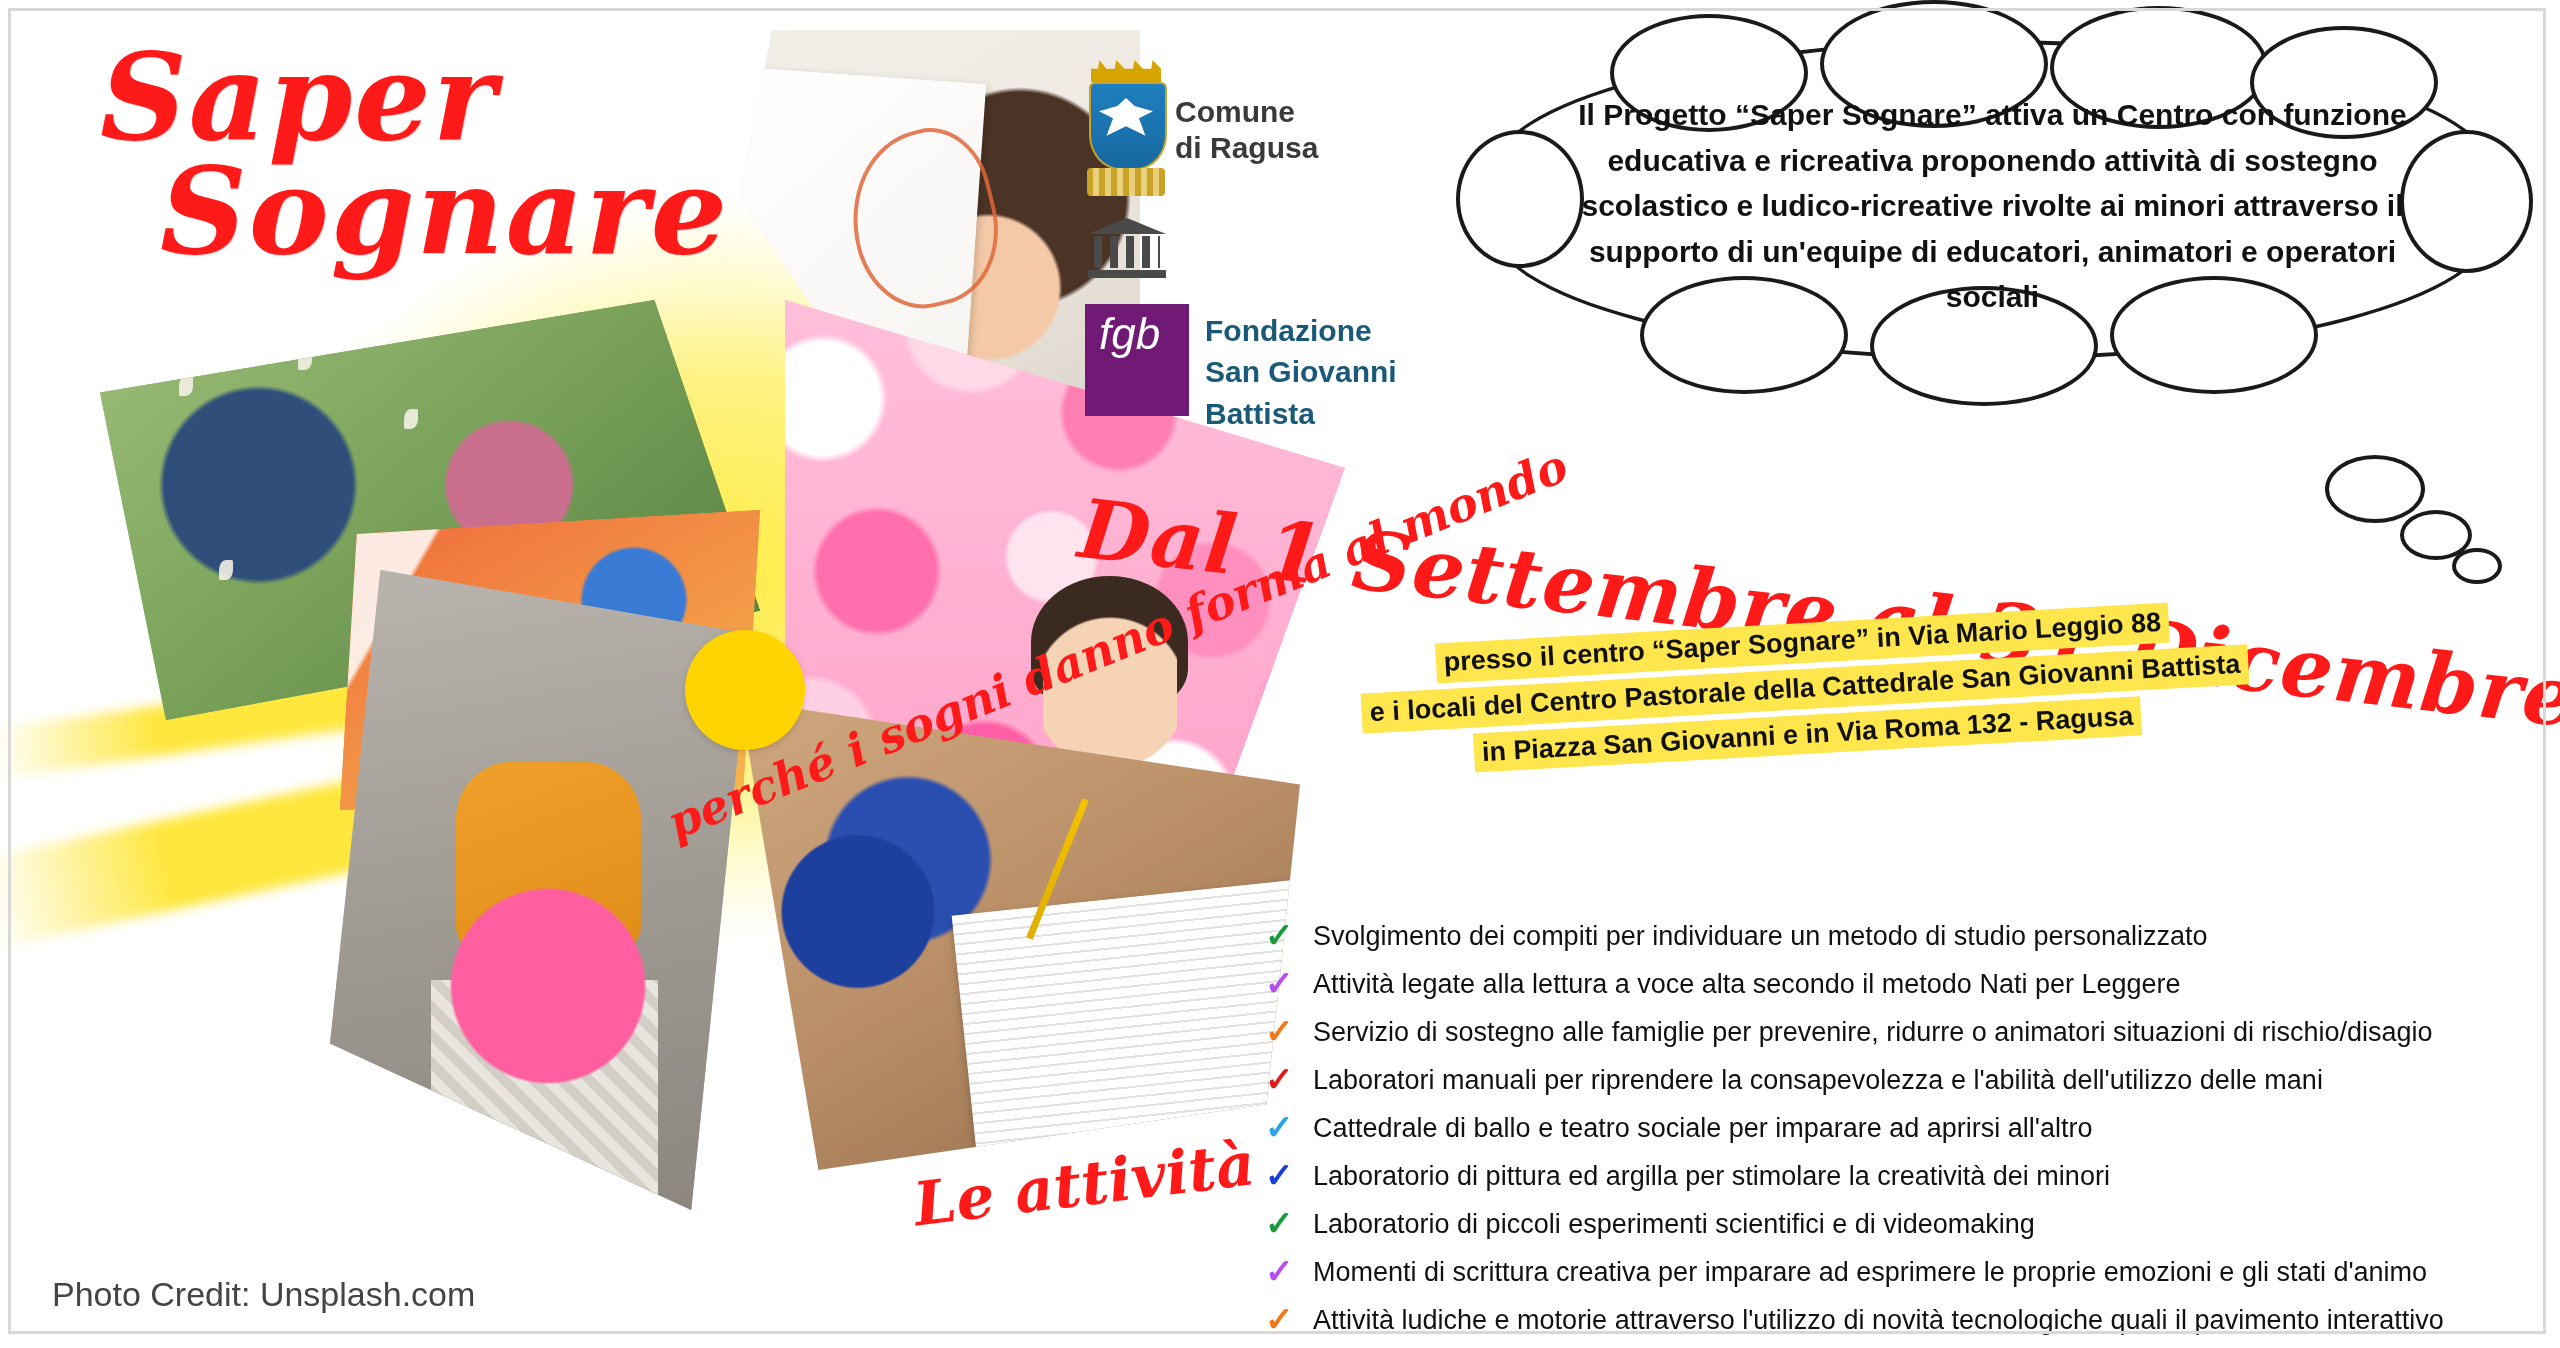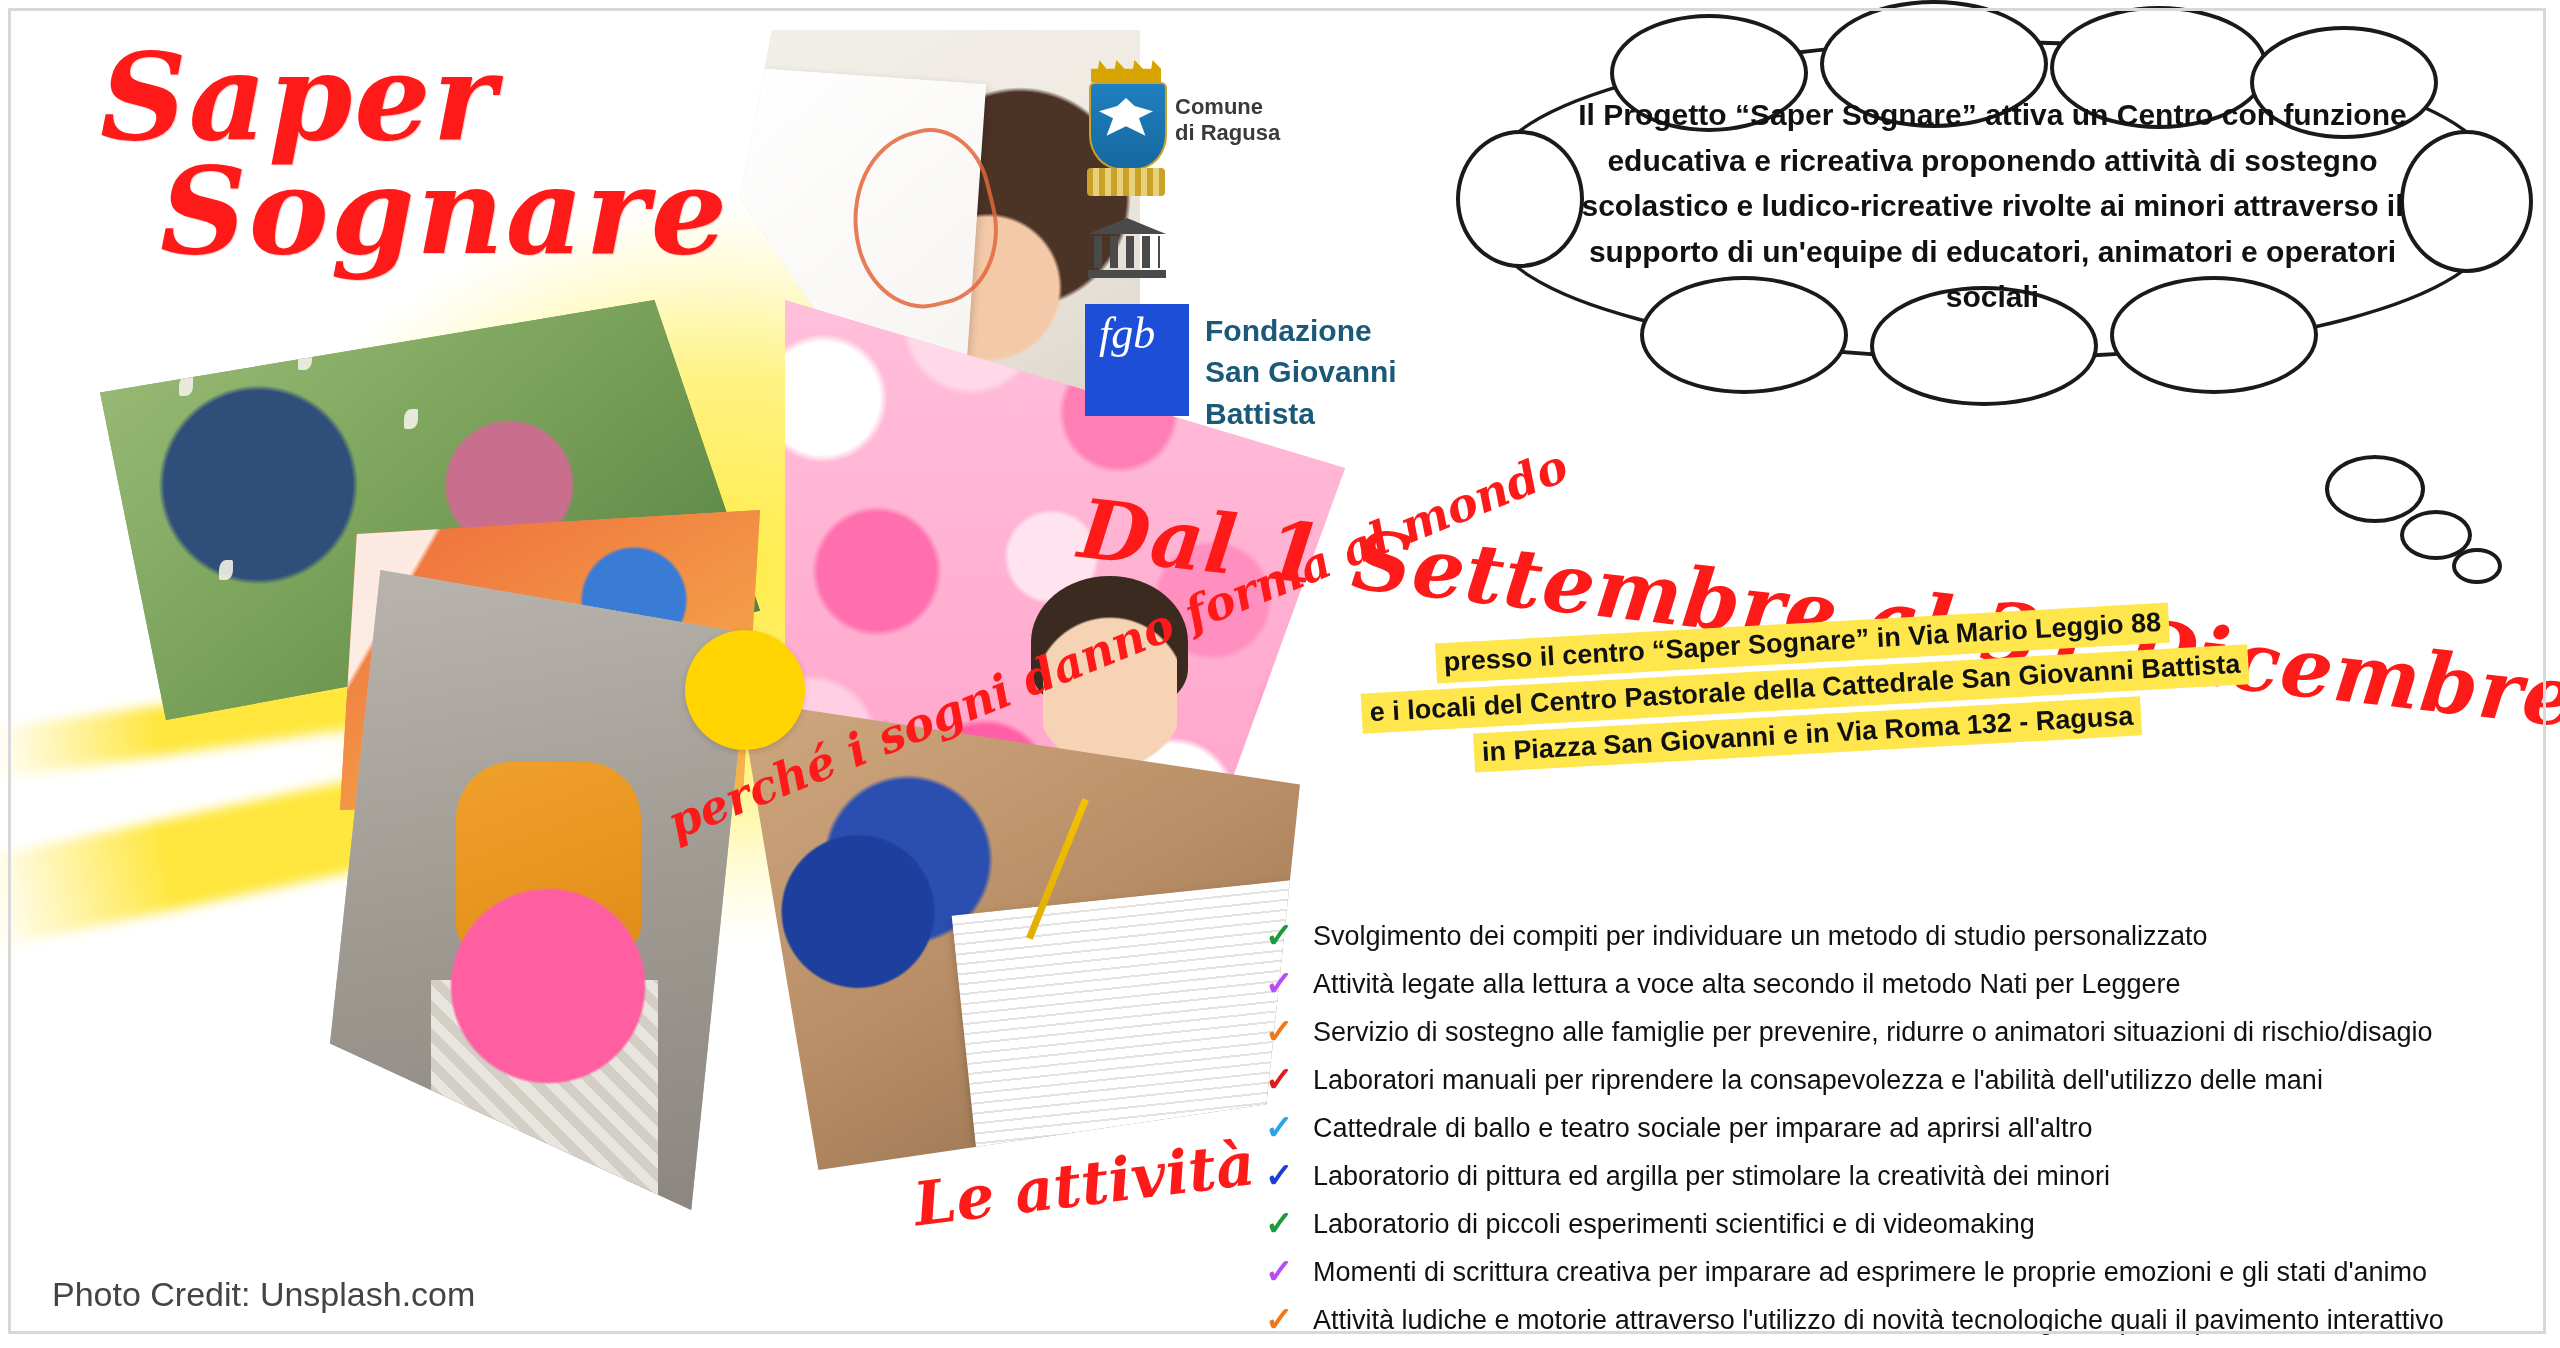--- a/index.html
+++ b/index.html
@@ -234,41 +234,41 @@
     background:#fff;
     clip-path:polygon(50% 0,66% 18%,100% 30%,74% 46%,86% 86%,50% 64%,14% 86%,26% 46%,0 30%,34% 18%);
   }
   .crest .ribbon{
     position:absolute;left:2px;top:108px;width:78px;height:28px;
     background:repeating-linear-gradient(90deg,#c9a227 0 6px,#e8d07a 6px 12px);
     border-radius:4px;
   }
   .logo-comune .txt{
     position:absolute;left:100px;top:34px;
-    font-size:22px;font-weight:bold;color:#3a3a3a;line-height:1.2;
+    font-size:30px;font-weight:bold;color:#3a3a3a;line-height:1.2;
   }
   .temple{
     position:absolute;left:1088px;top:218px;width:78px;height:62px;
   }
   .temple .roof{
     position:absolute;left:0;top:0;width:78px;height:16px;background:#4a4a4a;
     clip-path:polygon(50% 0,100% 100%,0 100%);
   }
   .temple .cols{
     position:absolute;left:6px;top:18px;width:66px;height:32px;
     background:repeating-linear-gradient(90deg,#4a4a4a 0 8px,rgba(0,0,0,0) 8px 16px);
   }
   .temple .base{position:absolute;left:0;top:52px;width:78px;height:8px;background:#4a4a4a;}
 
   .logo-fond{position:absolute;left:1085px;top:300px;width:330px;height:130px;}
   .fgb-box{
     position:absolute;left:0;top:4px;width:104px;height:112px;
-    background:#1d4ed8;
+    background:#701a75;
     color:#ffffff;
-    font-family:Liberation Serif, serif;
+    font-family:Liberation Sans, sans-serif;
     font-style:italic;
     font-size:44px;
     line-height:1.0;
     padding:8px 0 0 14px;
     box-sizing:border-box;
   }
   .logo-fond .txt{
     position:absolute;left:120px;top:10px;
     font-size:30px;font-weight:bold;color:#1a5a78;line-height:1.38;
   }

